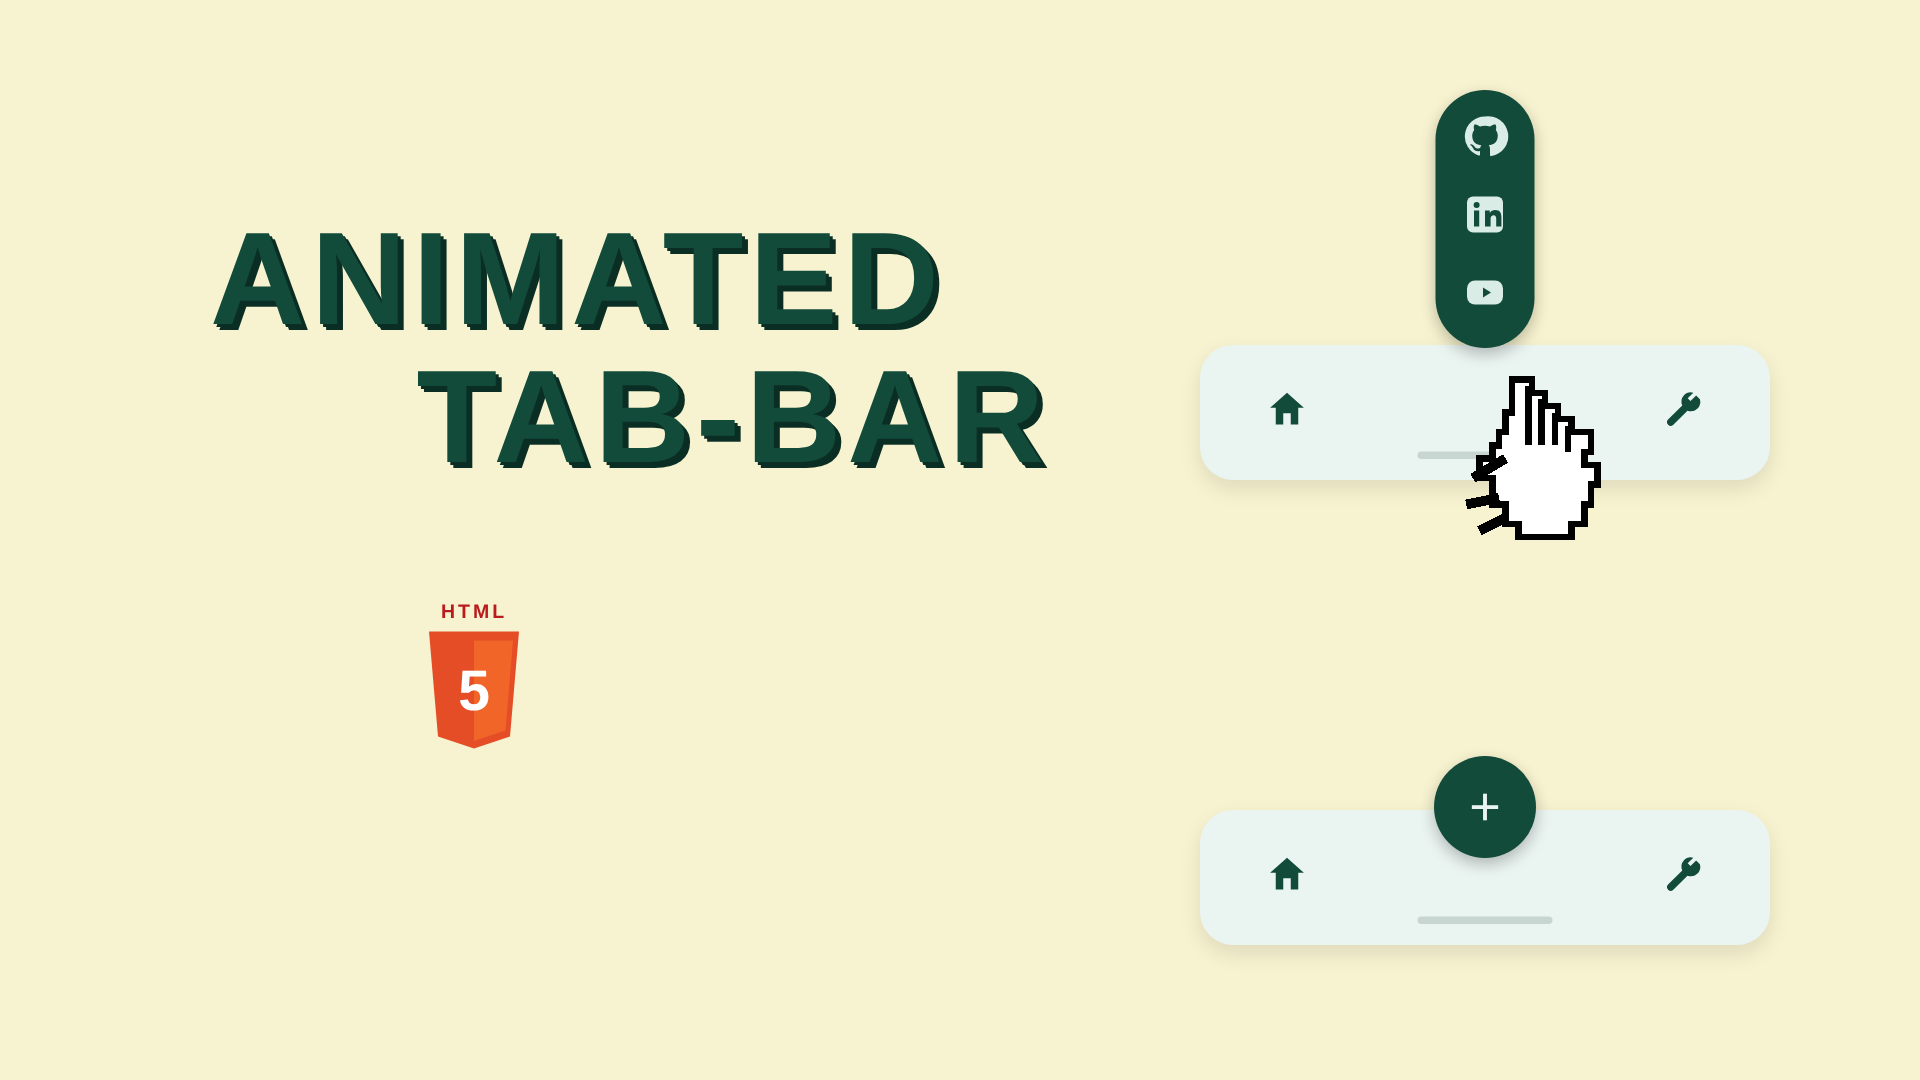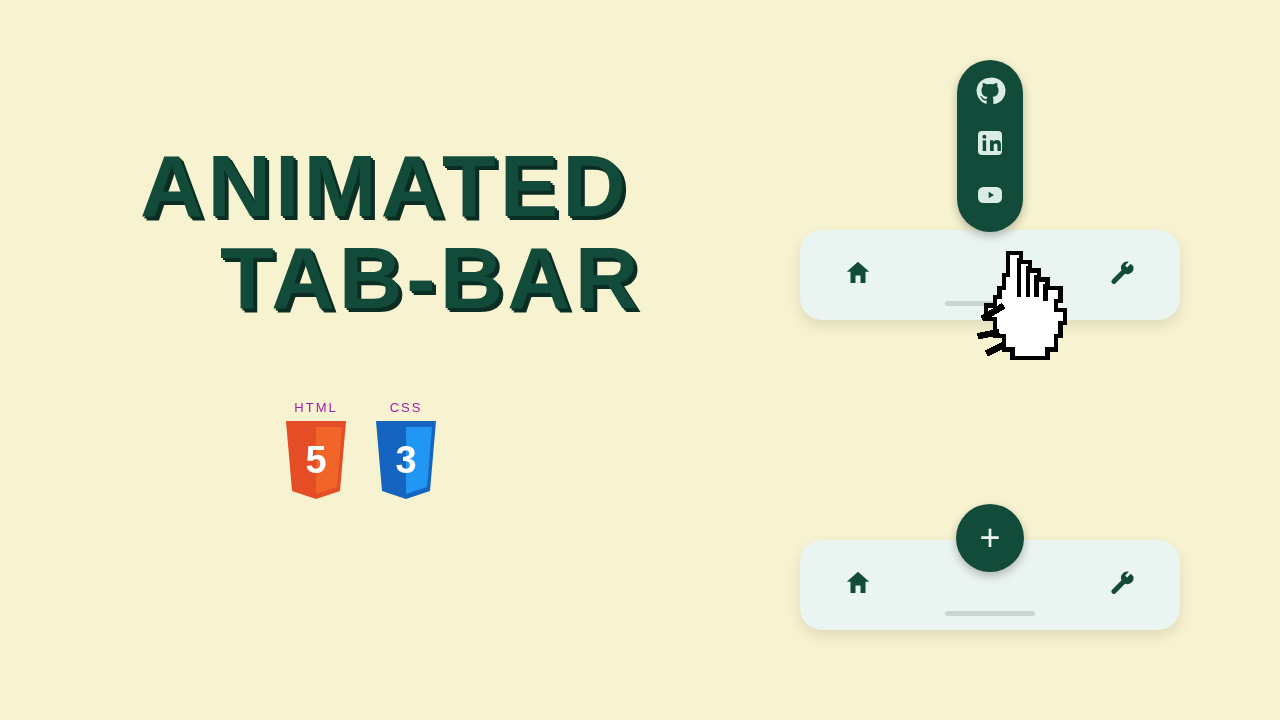--- a/index.html
+++ b/index.html
@@ -24,41 +24,41 @@
     line-height: 1.05;
     font-weight: 900;
     letter-spacing: 4px;
     text-transform: uppercase;
     color: #134b3b;
     text-shadow:
       2px 2px 0 #0a2e24,
       4px 4px 0 #0a2e24;
     white-space: nowrap;
   }
-  .headline .line2 { margin-left: 80px; }
+  .headline .line2 { margin-left: 60px; text-align: right; }
 
   
   .tech-row {
     position: absolute;
     left: 280px;
     top: 400px;
     display: flex;
     gap: 18px;
     align-items: flex-start;
   }
   .tech {
     display: flex;
     flex-direction: column;
     align-items: center;
   }
   .tech-label {
     font-size: 13px;
-    font-weight: 400;
+    font-weight: 700;
     letter-spacing: 2px;
-    color: #a21caf;
+    color: #b91c1c;
     margin-bottom: 4px;
   }
   .shield { width: 72px; height: 84px; }
 
   
   .tabbar {
     position: absolute;
     width: 380px;
     height: 90px;
     background: #eaf4f1;
@@ -147,28 +147,20 @@
   <div class="line line2">Tab-Bar</div>
 </div>
 
 <div class="tech-row">
   <div class="tech">
     <div class="tech-label">HTML</div>
     <svg class="shield" viewBox="0 0 72 84">
       <path d="M6 2 L66 2 L60 72 L36 80 L12 72 Z" fill="#e44d26"></path>
       <path d="M36 8 L62 8 L57 68 L36 75 Z" fill="#f16529"></path>
       <text x="36" y="54" text-anchor="middle" font-size="38" font-weight="900" fill="#ffffff">5</text>
-    </svg>
-  </div>
-  <div class="tech">
-    <div class="tech-label">CSS</div>
-    <svg class="shield" viewBox="0 0 72 84">
-      <path d="M6 2 L66 2 L60 72 L36 80 L12 72 Z" fill="#1565c0"></path>
-      <path d="M36 8 L62 8 L57 68 L36 75 Z" fill="#2196f3"></path>
-      <text x="36" y="54" text-anchor="middle" font-size="38" font-weight="900" fill="#ffffff">3</text>
     </svg>
   </div>
 </div>
 
 <div class="tabbar tabbar-1">
   <div class="tab-btn">
     <span>
       <svg viewBox="0 0 24 24" fill="currentColor">
           <path d="M12 3 L3 11 H6 V20 H10 V14 H14 V20 H18 V11 H21 Z"></path>
         </svg>

